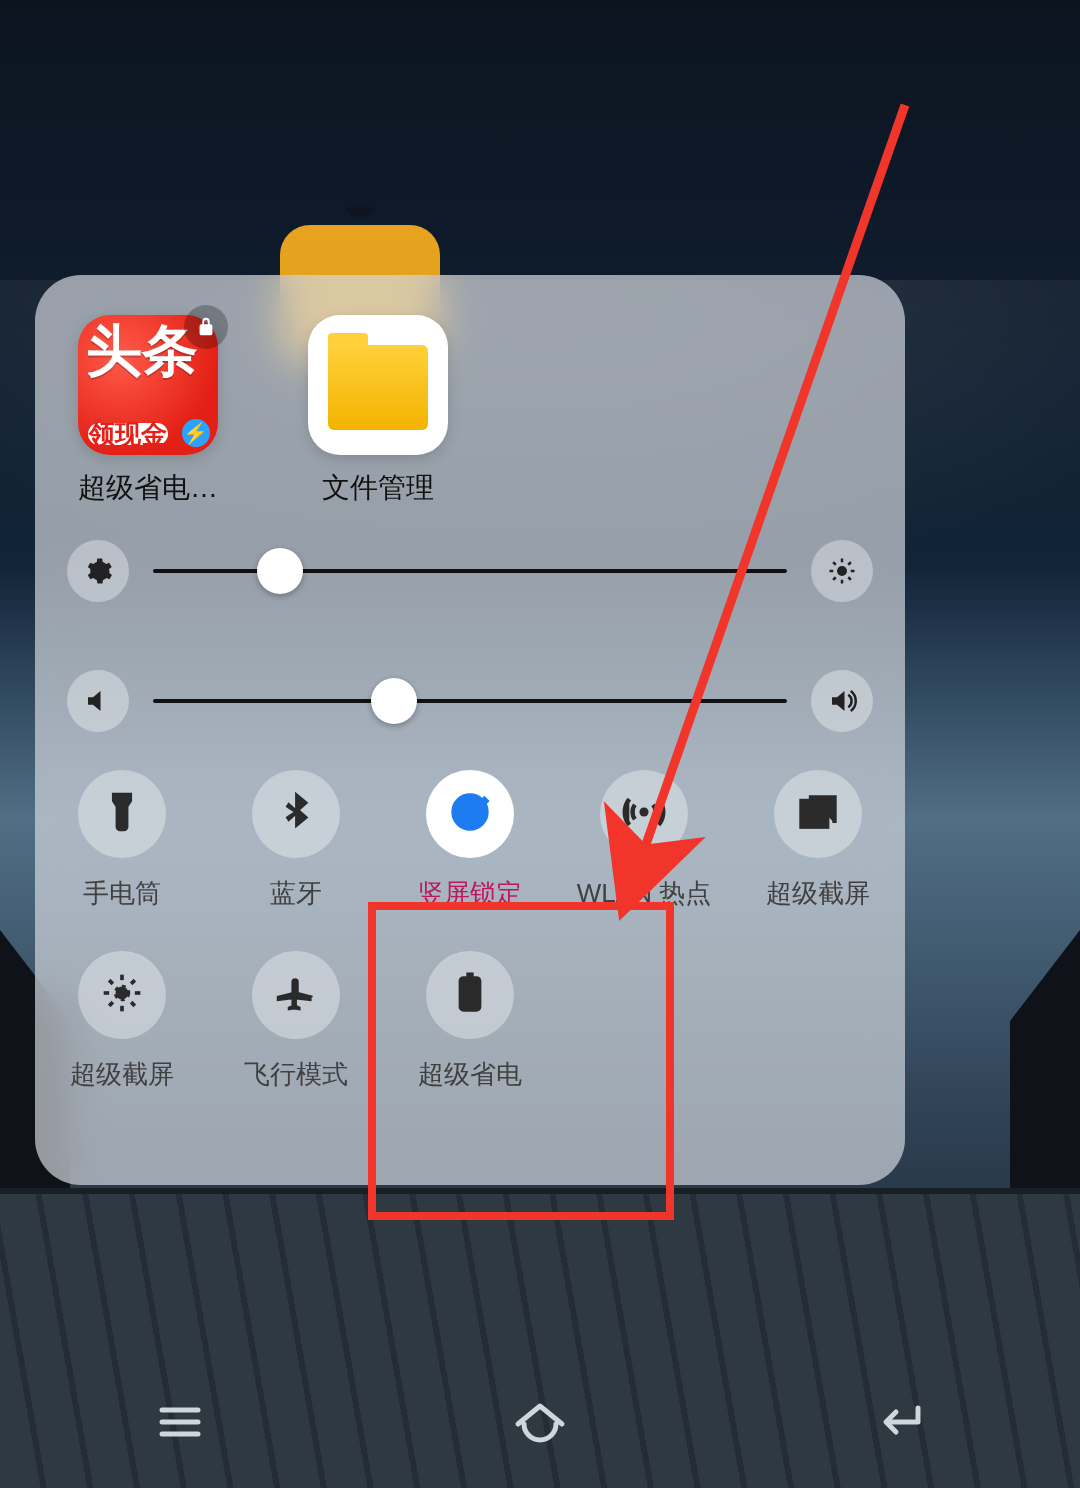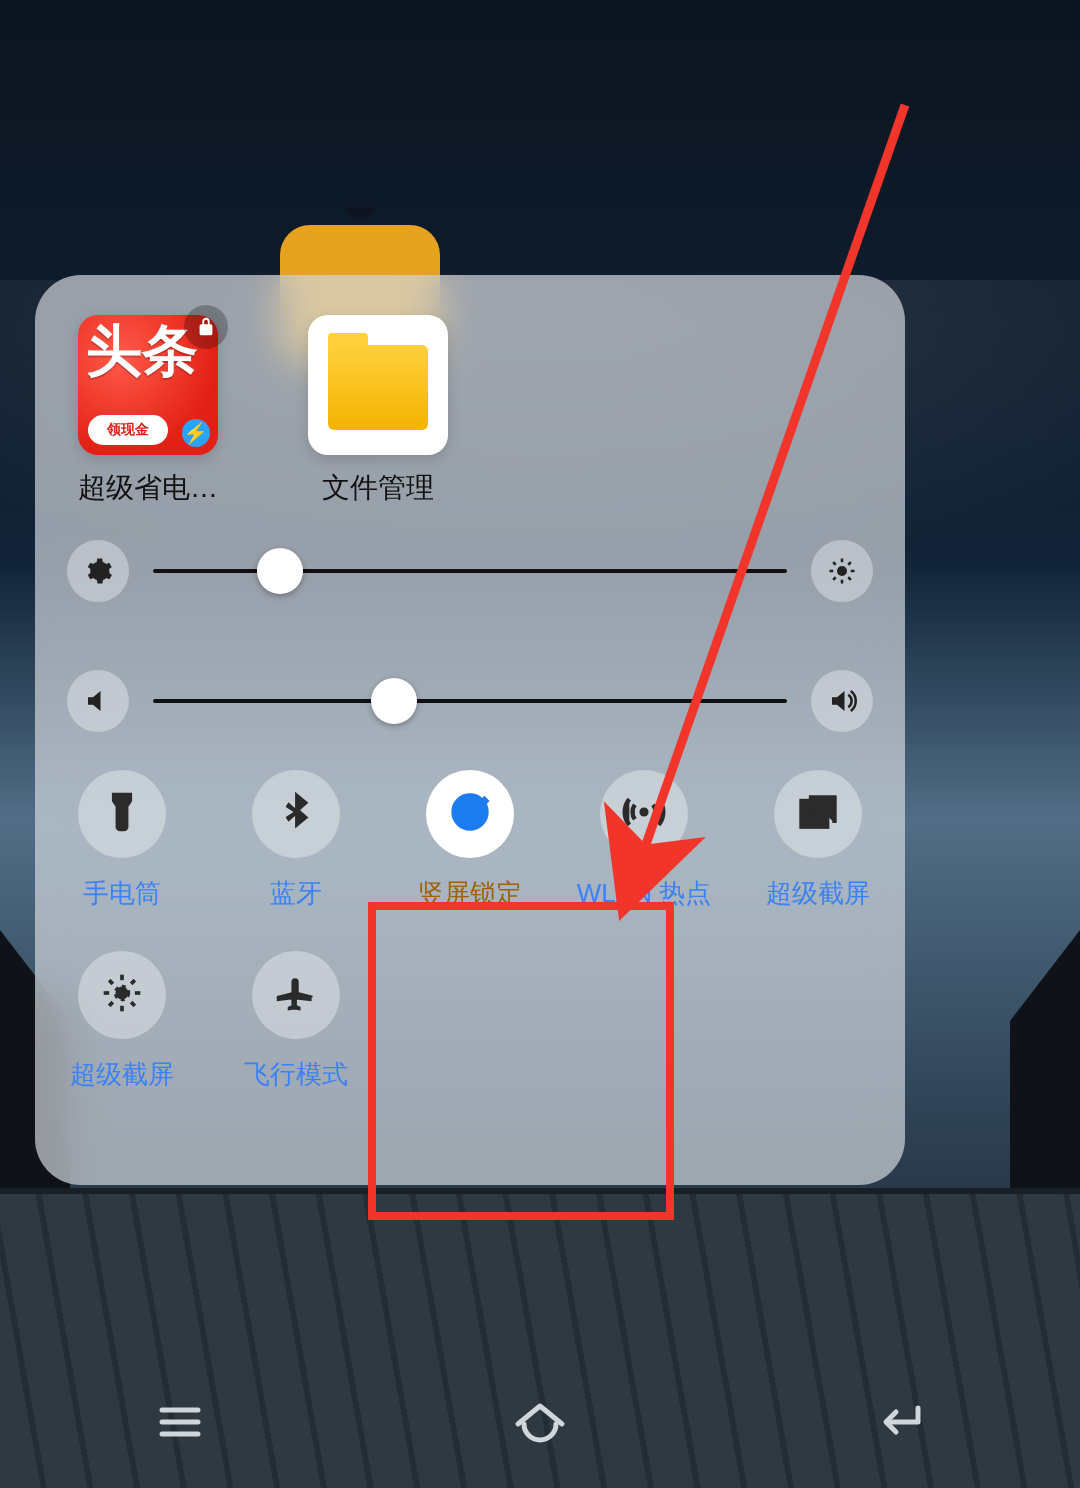--- a/index.html
+++ b/index.html
@@ -34,26 +34,26 @@
   
   .panel{
     position:absolute;left:35px;top:275px;width:870px;height:910px;
     background:rgba(214,218,224,.68);
     backdrop-filter:blur(20px);
     border-radius:46px;
   }
   
   .apps{position:absolute;left:38px;top:40px;display:flex;gap:80px}
   .app{width:150px;display:flex;flex-direction:column;align-items:center}
-  .app .tile{width:140px;height:140px;border-radius:20px;position:relative;background:#fff;box-shadow:0 4px 14px rgba(0,0,0,.15)}
+  .app .tile{width:140px;height:140px;border-radius:32px;position:relative;background:#fff;box-shadow:0 4px 14px rgba(0,0,0,.15)}
   .app .label{margin-top:14px;font-size:28px;color:#111;white-space:nowrap;max-width:170px;overflow:hidden;text-overflow:ellipsis}
   
   .tile.tt{background:radial-gradient(circle at 30% 30%,#ff5a4a,#e32015 70%)}
   .tt-main{position:absolute;left:8px;top:8px;font-weight:700;font-size:56px;color:#fff;text-shadow:0 2px 0 rgba(0,0,0,.2);line-height:1}
-  .tt-badge{position:absolute;left:10px;bottom:10px;width:80px;height:30px;border-radius:15px;background:#fff;display:flex;align-items:center;justify-content:center;color:#e62018;font-size:14px;font-weight:600}
+  .tt-badge{position:absolute;left:10px;bottom:10px;width:80px;height:22px;border-radius:15px;background:#fff;display:flex;align-items:center;justify-content:center;color:#e62018;font-size:26px;font-weight:600}
   .tt-bolt{position:absolute;right:8px;bottom:8px;width:28px;height:28px;border-radius:50%;background:#2aa3ff;display:flex;align-items:center;justify-content:center;color:#fff;font-size:20px}
   .lock-overlay{position:absolute;right:-10px;top:-10px;width:44px;height:44px;border-radius:50%;background:rgba(0,0,0,.25);display:flex;align-items:center;justify-content:center;}
   .lock-overlay svg{width:22px;height:22px;fill:#fff}
   
   .tile.fm .folder{
     position:absolute;left:20px;top:30px;right:20px;bottom:25px;border-radius:6px;background:linear-gradient(#ffd03b,#f3b300)
   }
   .tile.fm .tab{position:absolute;left:20px;top:18px;width:40px;height:18px;border-radius:4px 4px 0 0;background:#ffd03b}
   
   .row{position:absolute;left:32px;right:32px;display:flex;align-items:center;gap:24px}
@@ -63,22 +63,22 @@
   .icon-btn svg{width:30px;height:30px;fill:#222}
   .slider{flex:1;height:4px;background:#111;position:relative;border-radius:2px}
   .thumb{position:absolute;top:50%;width:46px;height:46px;border-radius:50%;background:#fff;box-shadow:0 2px 6px rgba(0,0,0,.3);transform:translate(-50%,-50%)}
   
   .grid{position:absolute;left:0;right:0;top:495px;display:grid;grid-template-columns:repeat(5,1fr);row-gap:40px}
   .tg{display:flex;flex-direction:column;align-items:center;gap:18px}
   .tg .circ{width:88px;height:88px;border-radius:50%;background:rgba(255,255,255,.35);display:flex;align-items:center;justify-content:center}
   .tg .circ.on{background:#fff}
   .tg .circ svg{width:44px;height:44px;fill:#2b2b2b}
   .tg .circ.on svg{fill:#1d7cf0;stroke:#1d7cf0}
-  .tg .lbl{font-size:26px;color:#3b82f6;white-space:nowrap}
-  .tg .lbl.on{color:#a16207}
+  .tg .lbl{font-size:26px;color:#404040;white-space:nowrap}
+  .tg .lbl.on{color:#be185d}
   
   .arrow-svg{position:absolute;left:0;top:0;pointer-events:none}
   .red-box{position:absolute;border:8px solid #f1352b;pointer-events:none}
   
   .nav{position:absolute;left:0;right:0;bottom:0;height:128px;display:flex;align-items:center;justify-content:space-around}
   .nav svg{width:60px;height:48px;fill:none;stroke:#cfd6dc;stroke-width:5;stroke-linecap:round;stroke-linejoin:round}
 </style>
 </head>
 <body>
 
@@ -224,20 +224,30 @@
         <div class="lbl">超级截屏</div>
       </div>
       <div class="tg">
         <div class="circ" style="color: rgb(43, 43, 43);">
           <span><svg viewBox="0 0 24 24" stroke="#2b2b2b">
               <path d="M21 14l-8-2V6a1.5 1.5 0 0 0-3 0v6l-8 2v2l8-1v4l-2 1v1l3-.5 3 .5v-1l-2-1v-4l8 1v-2z"></path>
             </svg></span>
         </div>
         <div class="lbl">飞行模式</div>
       </div>
+      <div class="tg">
+        <div class="circ" style="color: rgb(43, 43, 43);">
+          <span><svg viewBox="0 0 24 24" fill="none" stroke="#2b2b2b" stroke-width="2.4">
+              <rect x="7" y="4" width="10" height="17" rx="1.5"></rect>
+              <line x1="10" y1="2" x2="14" y2="2"></line>
+              <text x="10" y="16" font-size="9" font-family="sans-serif" fill="currentColor" stroke="none">S</text>
+            </svg></span>
+        </div>
+        <div class="lbl">超级省电</div>
+      </div>
     </div>
 
 </div>
 
 <div class="red-box" style="left:368px;top:902px;width:290px;height:302px"></div>
 
 <svg class="arrow-svg" width="1080" height="1488">
   <defs>
     <marker id="ah" markerWidth="14" markerHeight="14" refX="6" refY="6" orient="auto">
       <path d="M0 0 L12 6 L0 12 L3 6 Z" fill="#f1352b"></path>

